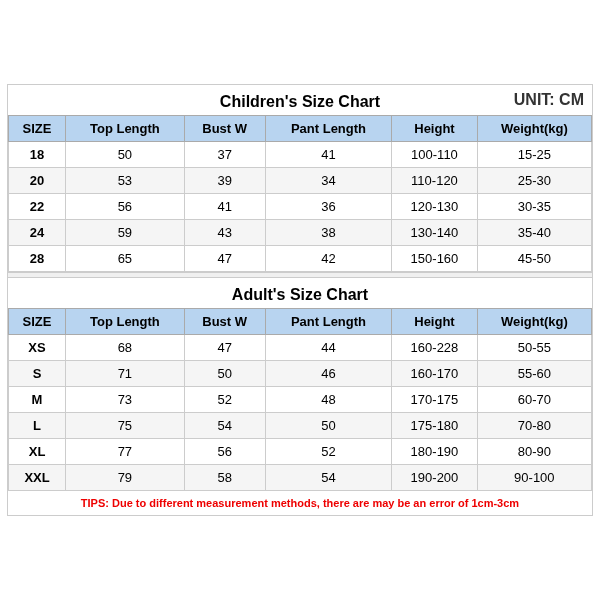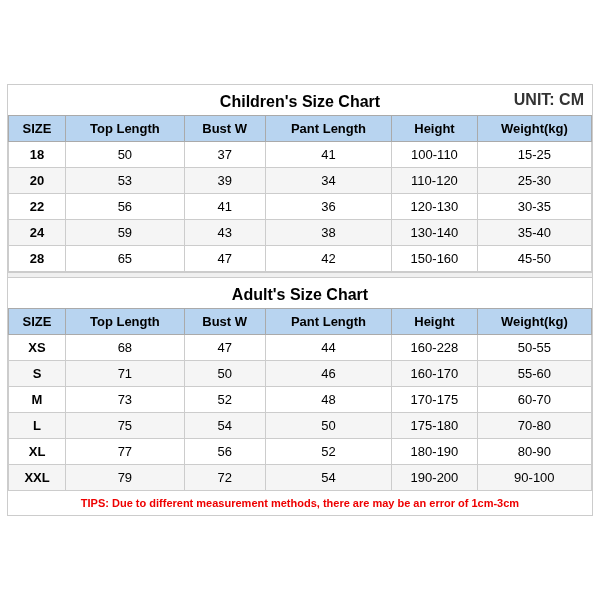--- a/index.html
+++ b/index.html
@@ -196,21 +196,21 @@
           <td>XL</td>
           <td>77</td>
           <td>56</td>
           <td>52</td>
           <td>180-190</td>
           <td>80-90</td>
         </tr>
         <tr>
           <td>XXL</td>
           <td>79</td>
-          <td>72</td>
+          <td>58</td>
           <td>54</td>
           <td>190-200</td>
           <td>90-100</td>
         </tr>
       </tbody>
   </table>
 
   <div class="tips">TIPS: Due to different measurement methods, there are may be an error of 1cm-3cm</div>
 </div>
 

